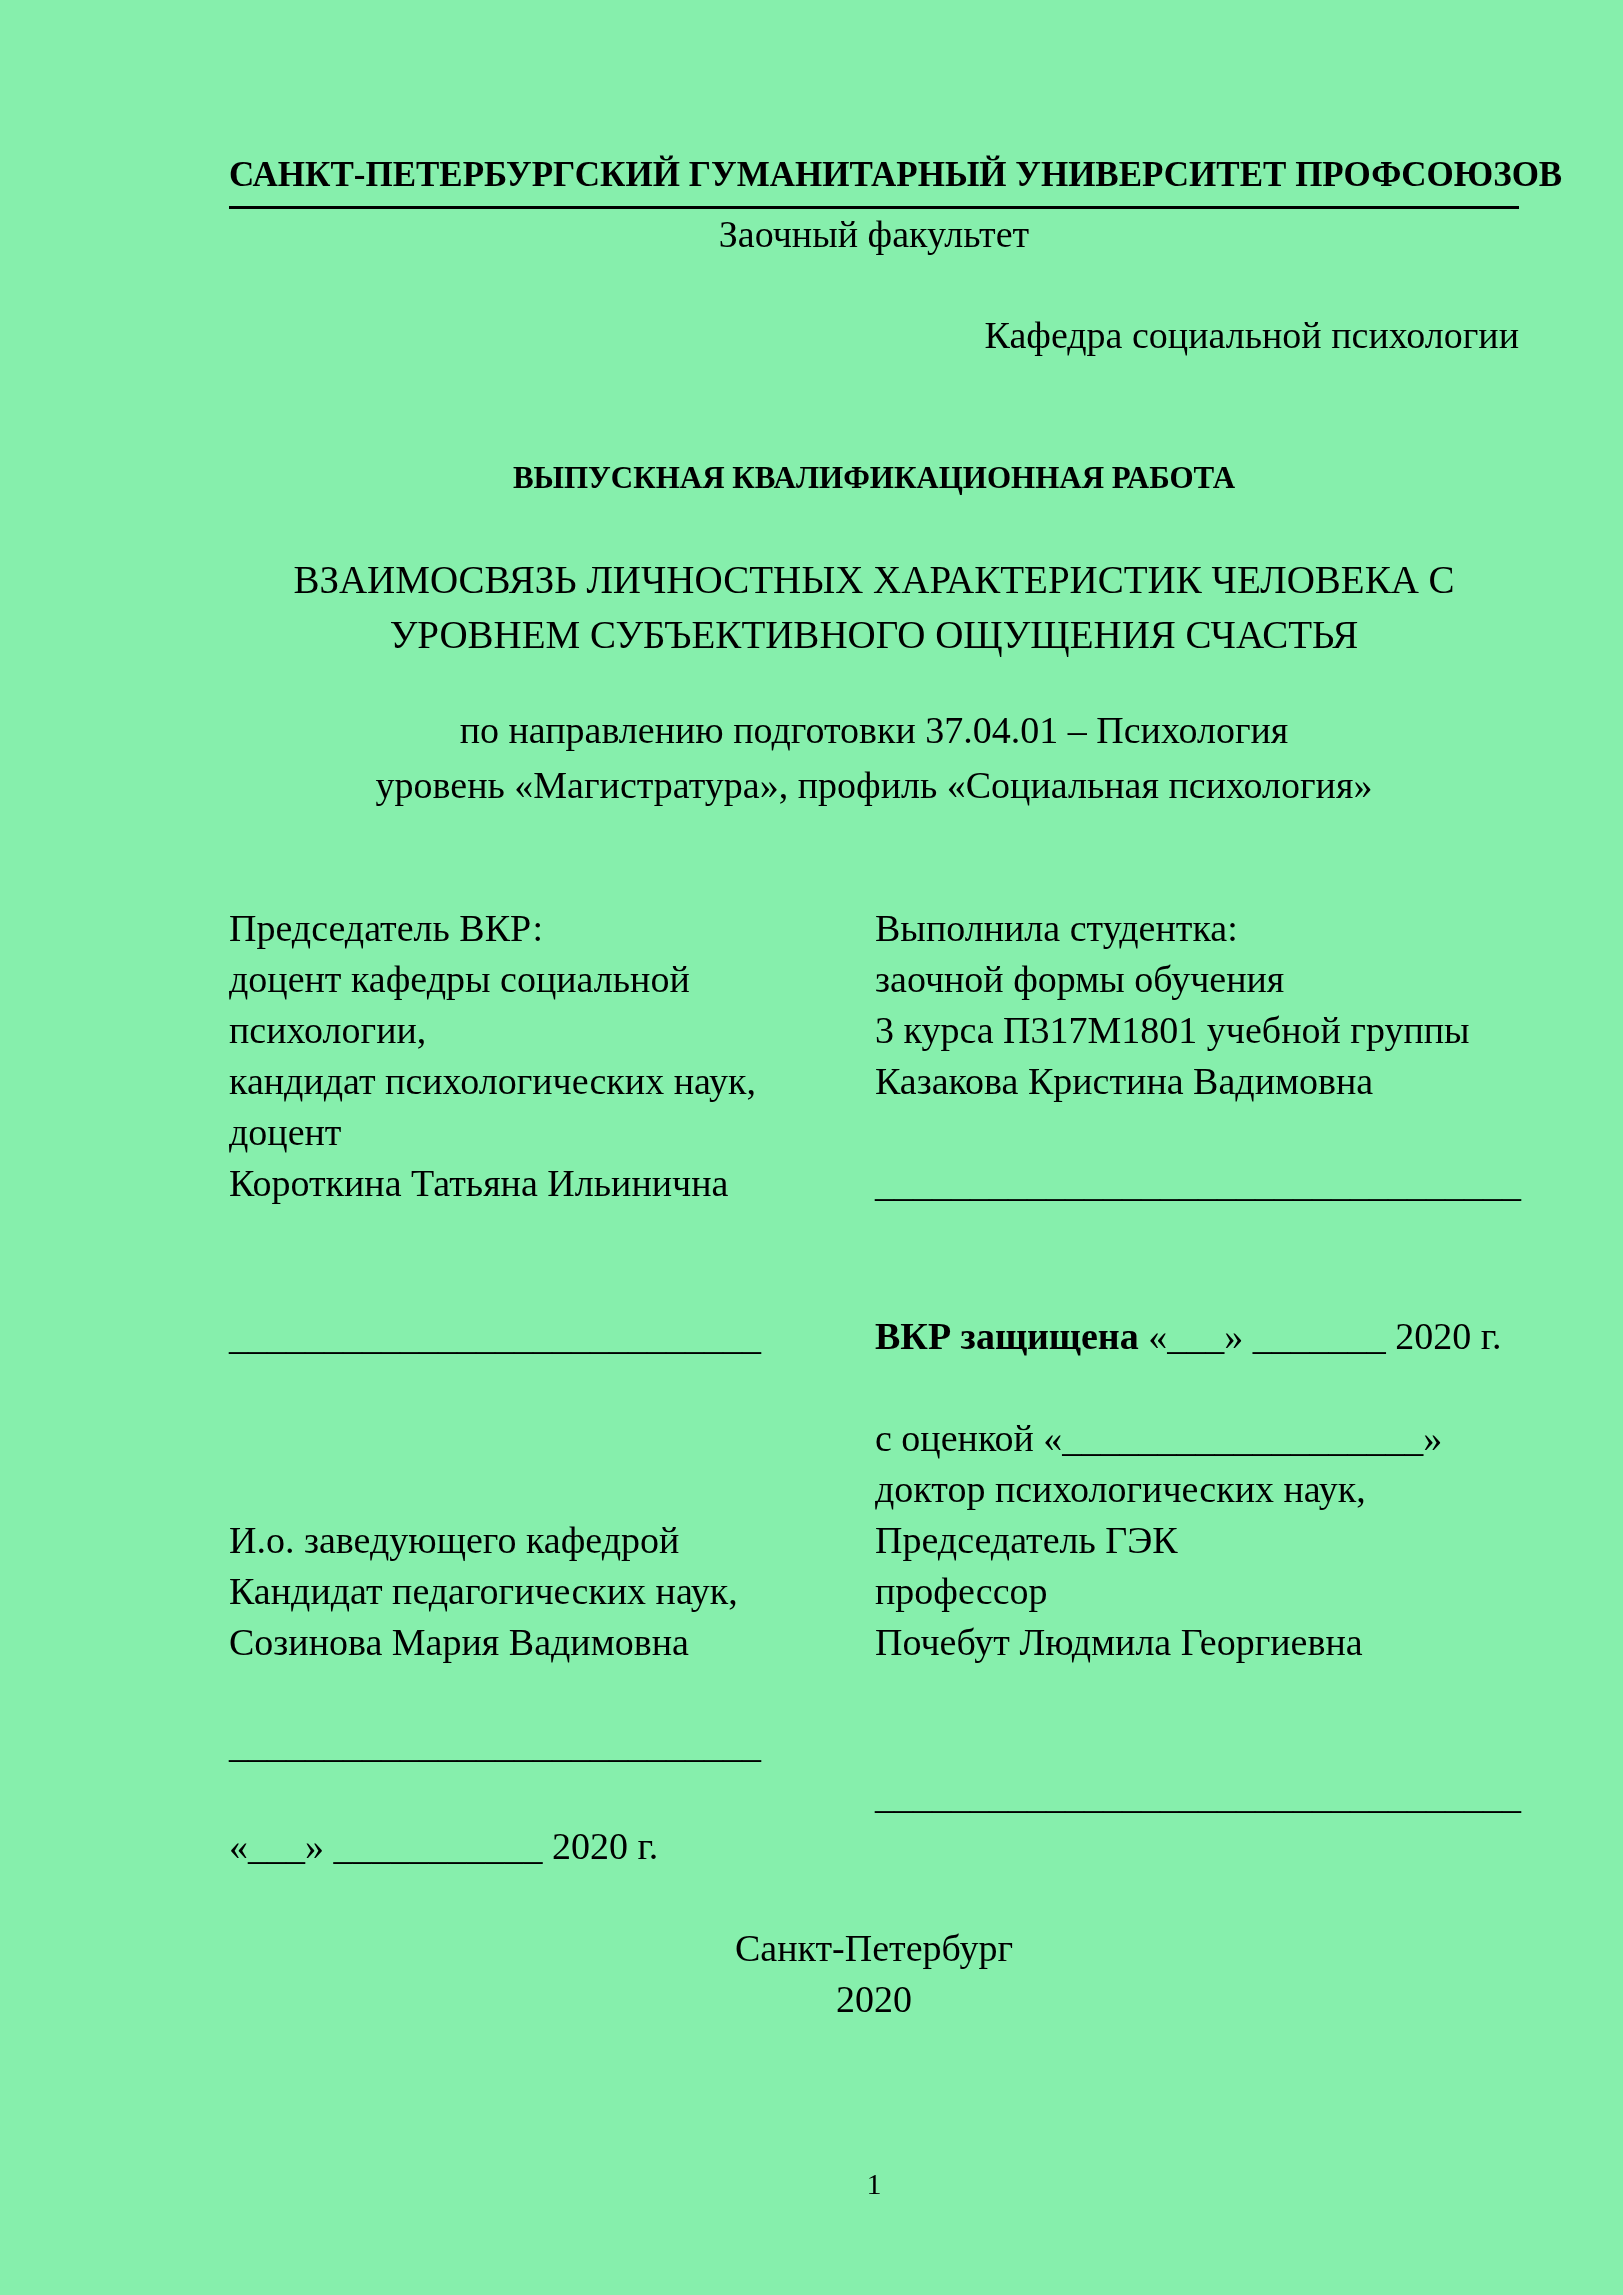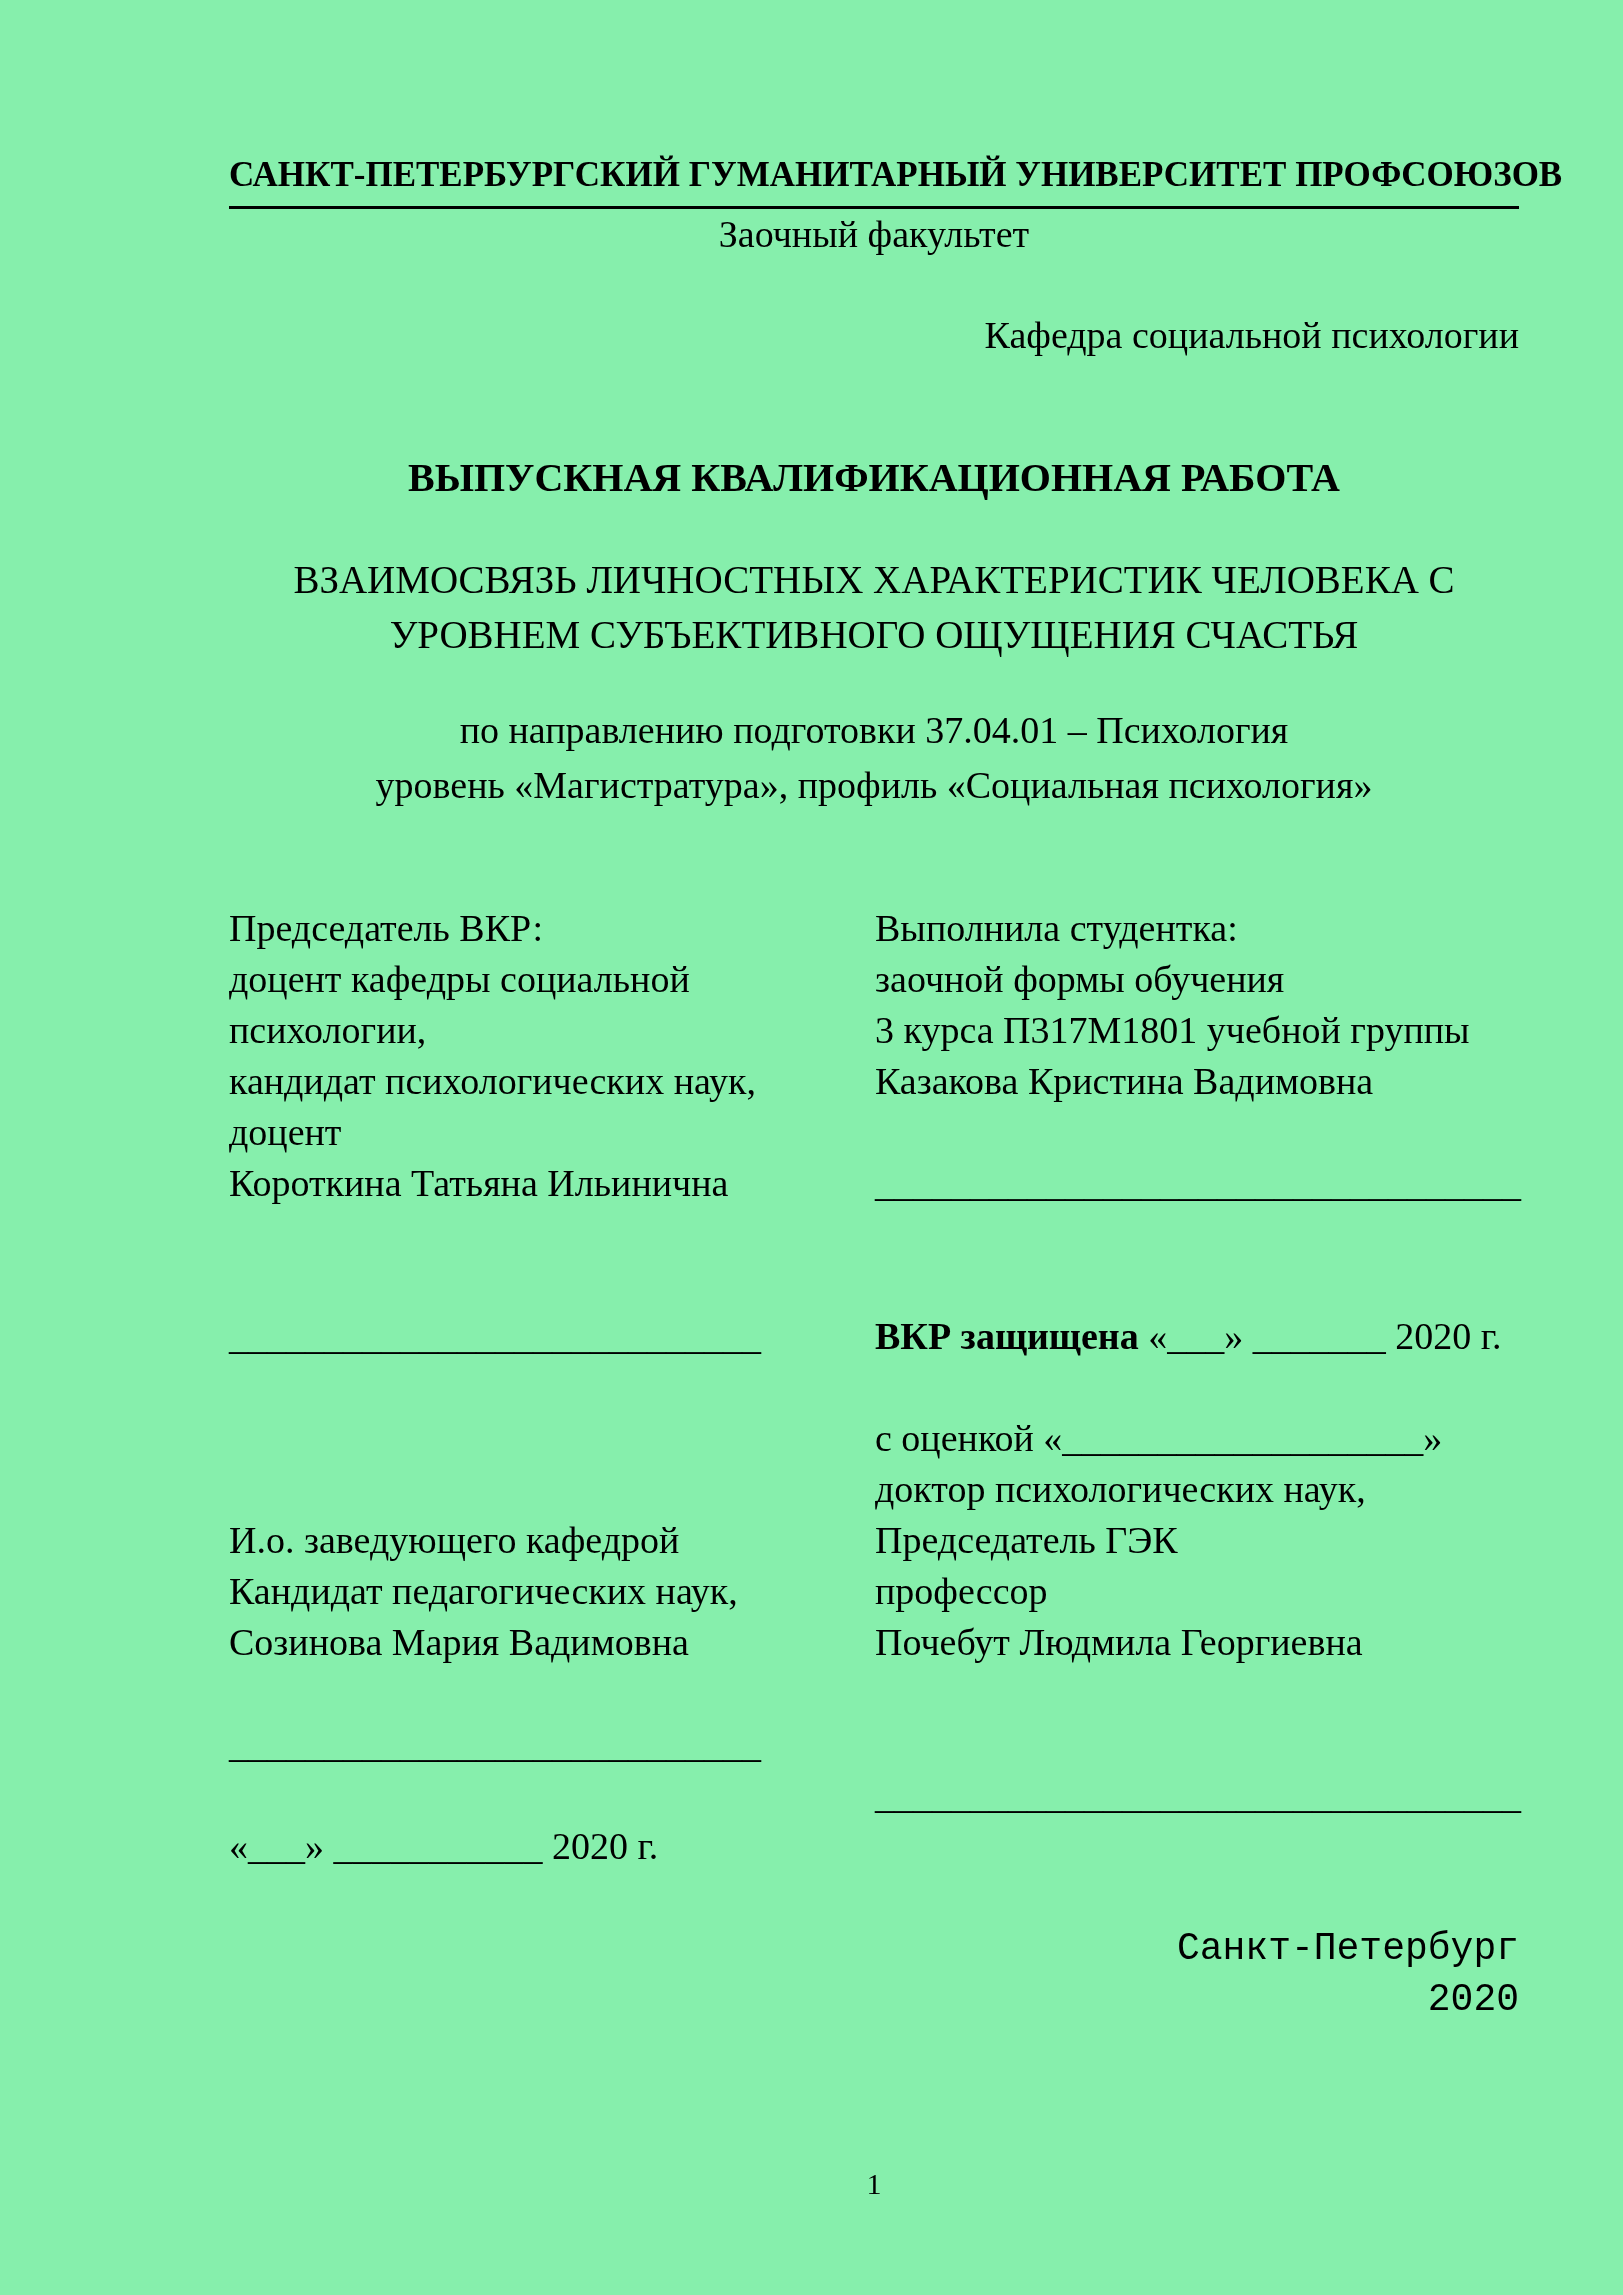--- a/index.html
+++ b/index.html
@@ -32,21 +32,21 @@
   }
   .department {
     text-align: right;
     margin-top: 50px;
     height: 51px;
     line-height: 51px;
   }
   .work-type {
     text-align: center;
     font-weight: bold;
-    font-size: 40px;
+    font-size: 31px;
     margin-top: 91px;
     height: 51px;
     line-height: 51px;
   }
   .thesis-title {
     text-align: center;
     font-weight: normal;
     font-size: 39px;
     margin-top: 49px;
     line-height: 55px;
@@ -60,24 +60,23 @@
     display: grid;
     grid-template-columns: 646px 1fr;
     margin-top: 90px;
   }
   .col .line {
     height: 51px;
     line-height: 51px;
     white-space: nowrap;
   }
   .city-block {
-    text-align: right;
+    text-align: center;
     margin-top: 51px;
     line-height: 51px;
-    font-family: Liberation Mono, monospace;
   }
   .page-number {
     position: absolute;
     left: 229px;
     right: 104px;
     top: 2167px;
     text-align: center;
     font-size: 30px;
   }
 </style>

